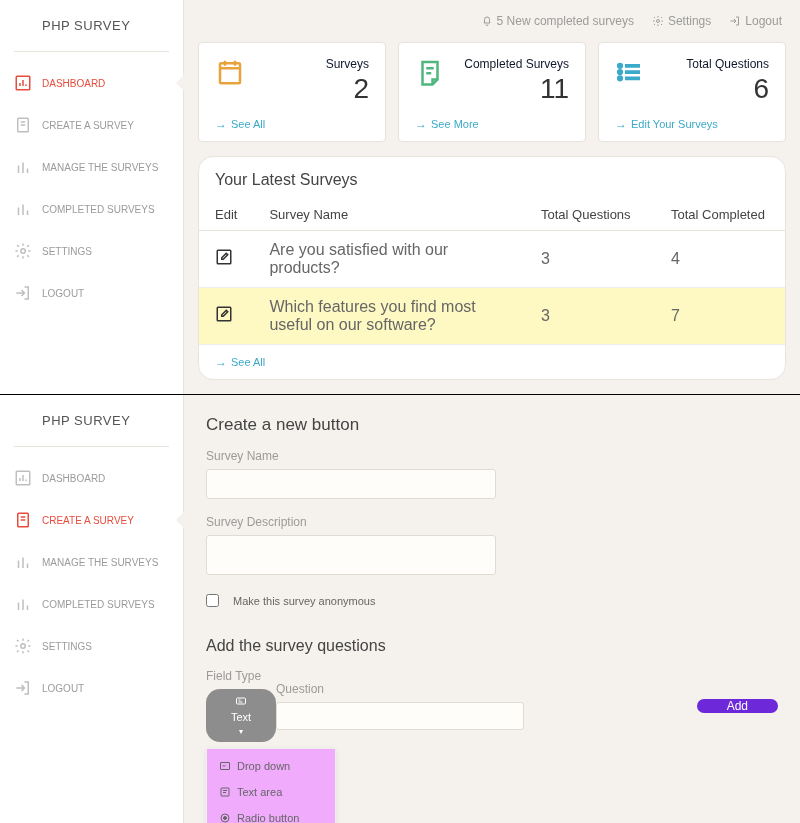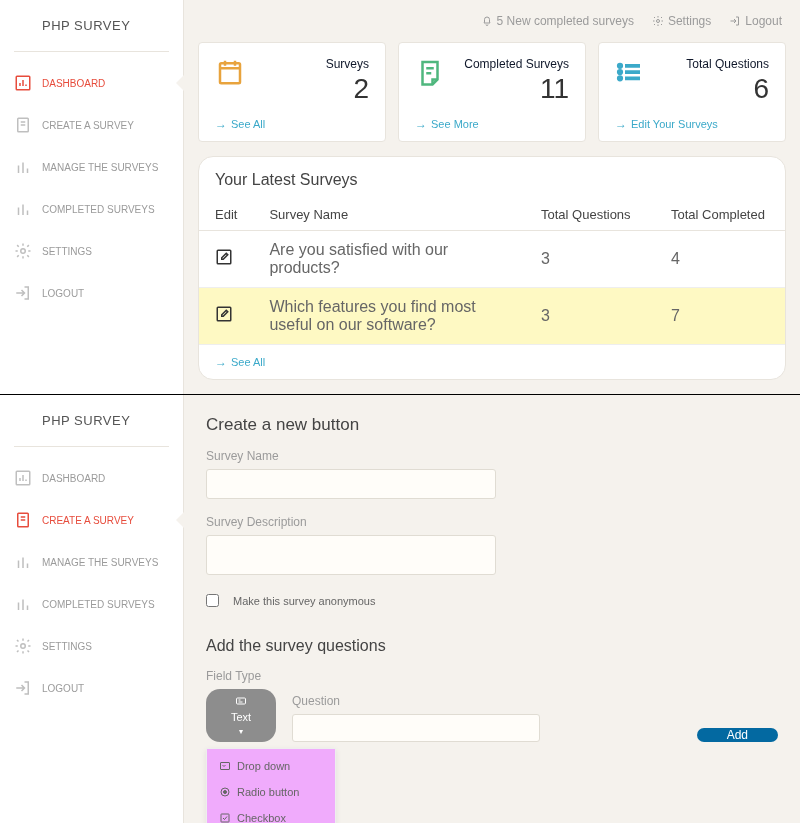--- a/index.html
+++ b/index.html
@@ -35,25 +35,25 @@
 .edit-square { width: 18px; height: 18px; }
 
 .create-area { padding: 20px 22px; }
 .create-title { font-size: 17px; color: #444; margin-bottom: 14px; font-weight: 400; }
 .field-label { font-size: 12px; color: #9b9b9b; margin-bottom: 6px; }
 .input { width: 290px; height: 30px; border: 1px solid #e0dcd3; border-radius: 3px; background: #fffdf9; padding: 0 8px; font-size: 12px; }
 .textarea { width: 290px; height: 40px; border: 1px solid #e0dcd3; border-radius: 3px; background: #fffdf9; padding: 6px 8px; font-size: 12px; resize: none; }
 .form-group { margin-bottom: 16px; }
 .checkbox-row { display: flex; align-items: center; gap: 14px; font-size: 11px; color: #666; margin-bottom: 30px; }
 .sub-title { font-size: 16px; color: #444; margin-bottom: 14px; font-weight: 400; }
-.q-row { display: flex; align-items: flex-end; gap: 16px; }
+.q-row { display: flex; align-items: center; }
 .q-col { display: flex; flex-direction: column; }
 .type-btn { background: #8d8d8d; color: #fff; border: none; border-radius: 14px; padding: 6px 14px; font-size: 11px; cursor: pointer; width: 70px; display: flex; align-items: center; gap: 4px; justify-content: center; flex-direction: column; }
 .q-input { width: 248px; height: 28px; border: 1px solid #e0dcd3; border-radius: 3px; background: #fffdf9; padding: 0 8px; font-size: 12px; }
-.add-btn { margin-left: auto; background: #0369a1; color: #fff; border: none; border-radius: 14px; padding: 0 30px; font-size: 12px; cursor: pointer; }
+.add-btn { margin-left: auto; background: #6d28d9; color: #fff; border: none; border-radius: 14px; padding: 0 30px; font-size: 12px; cursor: pointer; }
 .dropdown { margin-top: 6px; background: #f0abfc; border: 1px solid #eee; box-shadow: 0 2px 6px rgba(0,0,0,0.08); width: 130px; padding: 4px 0; }
 .dropdown-item { padding: 7px 12px; font-size: 11px; color: #666; display: flex; align-items: center; gap: 6px; cursor: pointer; }
 .small-icon { width: 12px; height: 12px; flex-shrink: 0; }
 .arrow { font-size: 12px; }
 </style>
 </head>
 <body>
 
 <div class="screen">
   <div class="sidebar">
@@ -304,20 +304,27 @@
       <div class="dropdown">
         <div class="dropdown-item">
           <svg class="small-icon" viewBox="0 0 24 24" fill="none" stroke="#666" stroke-width="2">
               <rect x="3" y="5" width="18" height="14" rx="1"></rect>
               <path d="M7 10l3 3 3-3"></path>
             </svg>
           <span>Drop down</span>
         </div>
         <div class="dropdown-item">
           <svg class="small-icon" viewBox="0 0 24 24" fill="none" stroke="#666" stroke-width="2">
+              <rect x="4" y="4" width="16" height="16" rx="1"></rect>
+              <path d="M8 9h8M8 13h6"></path>
+            </svg>
+          <span>Text area</span>
+        </div>
+        <div class="dropdown-item">
+          <svg class="small-icon" viewBox="0 0 24 24" fill="none" stroke="#666" stroke-width="2">
               <circle cx="12" cy="12" r="8"></circle>
               <circle cx="12" cy="12" r="3" fill="#666"></circle>
             </svg>
           <span>Radio button</span>
         </div>
         <div class="dropdown-item">
           <svg class="small-icon" viewBox="0 0 24 24" fill="none" stroke="#666" stroke-width="2">
               <rect x="4" y="4" width="16" height="16" rx="1"></rect>
               <path d="M8 12l3 3 5-6"></path>
             </svg>

